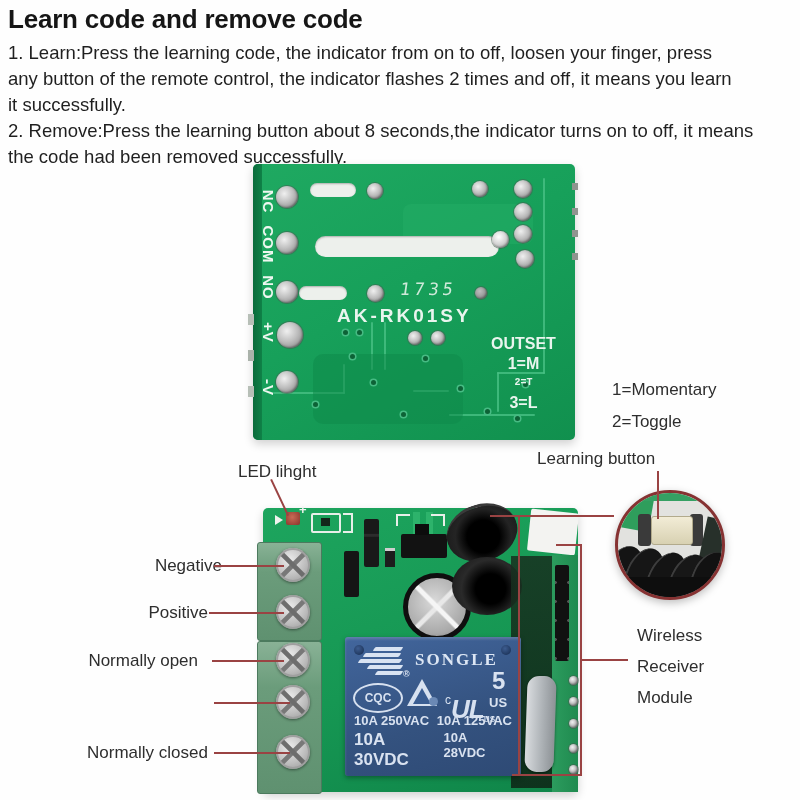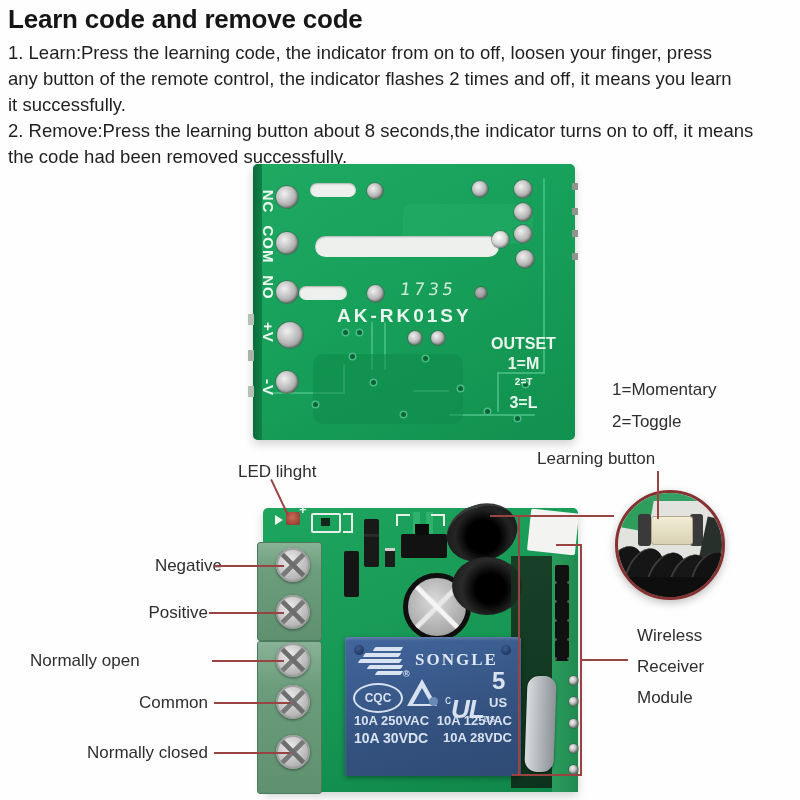--- a/index.html
+++ b/index.html
@@ -131,22 +131,21 @@
 
   <div class="abs legend" style="left:612px;top:343px;margin-top:37px;">
     <div>1=Momentary</div>
     <div>2=Toggle</div>
   </div>
 
   <div class="abs callout" style="left:238px;top:462px;">LED lihght</div>
   <div class="abs callout" style="left:537px;top:449px;">Learning button</div>
   <div class="abs callout" style="left:44px;top:556px;width:178px;text-align:right;">Negative</div>
   <div class="abs callout" style="left:30px;top:603px;width:178px;text-align:right;">Positive</div>
-  <div class="abs callout" style="left:30px;top:651px;width:178px;text-align:left;">Normally open</div>
-  <div class="abs callout" style="left:30px;top:693px;width:178px;text-align:right;">Common</div>
+  <div class="abs callout" style="left:20px;top:651px;width:178px;text-align:right;">Normally open</div>
   <div class="abs" style="left:637px;top:620px;font-size:17px;color:#2e2e2e;line-height:31px;">
     <div>Wireless</div>
     <div>Receiver</div>
     <div>Module</div>
   </div>
   <div class="abs callout" style="left:30px;top:743px;width:178px;text-align:right;">Normally closed</div>
 
   <div class="board" style="left:263px;top:508px;width:315px;height:284px;
               background:linear-gradient(160deg,#1da55e 0%,#169753 55%,#0f8549 100%);z-index:5;">
 
@@ -223,21 +222,21 @@
         <span style="font-size:12px;vertical-align:14px;">c</span><span style="font-size:26px;font-weight:bold;font-style:italic;letter-spacing:-1px;">UL</span><span style="font-size:11px;vertical-align:-4px;">us</span>
       </div>
       <div class="abs relaytxt" style="left:147px;top:30px;font-size:24px;">5</div>
       <div class="abs relaytxt" style="left:144px;top:58px;font-size:13px;">US</div>
       <div class="abs" style="left:84px;top:60px;width:9px;height:9px;border-radius:50%;background:#6b89b5;"></div>
       <div class="abs" style="left:9px;top:76px;width:158px;display:flex;justify-content:space-between;">
         <span class="relaytxt" style="font-size:13px;">10A 250VAC</span>
         <span class="relaytxt" style="font-size:13px;">10A 125VAC</span>
       </div>
       <div class="abs" style="left:9px;top:93px;width:158px;display:flex;justify-content:space-between;">
-        <span class="relaytxt" style="font-size:14px;">10A 30VDC</span>
+        <span class="relaytxt" style="font-size:17px;">10A 30VDC</span>
         <span class="relaytxt" style="font-size:13px;">10A 28VDC</span>
       </div>
     </div>
   </div>
 
   <div class="abs" style="left:615px;top:490px;width:104px;height:104px;border-radius:50%;border:3px solid #863232;
               overflow:hidden;background:#e2e2df;z-index:25;box-shadow:0 3px 8px rgba(0,0,0,.25);">
     <div class="abs" style="left:-6px;top:-4px;width:40px;height:40px;background:#2f9e5c;transform:rotate(10deg);"></div>
     <div class="abs" style="left:10px;top:0;width:94px;height:8px;background:#35a063;"></div>
     <div class="abs" style="left:20px;top:21px;width:13px;height:32px;background:#3a3a3a;border-radius:3px;"></div>

